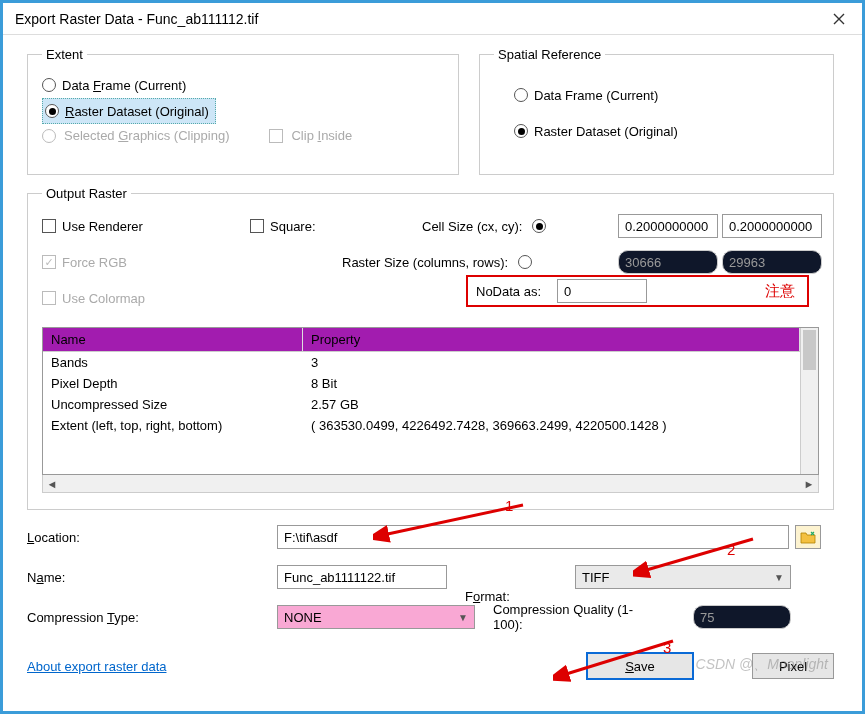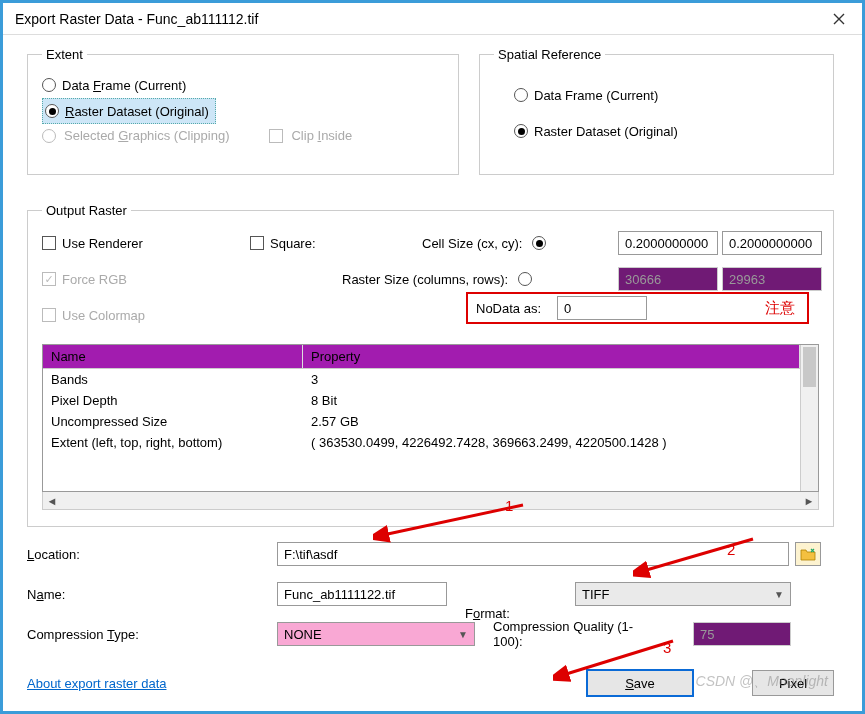--- a/index.html
+++ b/index.html
@@ -15,26 +15,26 @@
 .extent-fs { width: 432px; height: 128px; }
 .spatial-fs { flex:1; height: 128px; }
 .radio-row { display: flex; align-items: center; height: 26px; gap: 6px; }
 .radio { width: 14px; height: 14px; border: 1px solid #555; border-radius: 50%; display: inline-flex; align-items: center; justify-content: center; background:#fff; }
 .radio.checked::after { content:''; width:7px; height:7px; background:#000; border-radius:50%; }
 .radio.disabled { border-color:#bbb; }
 .disabled-text { color:#aaa; }
 .checkbox { width:14px; height:14px; border:1px solid #555; display:inline-flex; align-items:center; justify-content:center; background:#fff; font-size:11px; line-height:1; }
 .checkbox.disabled { border-color:#bbb; color:#bbb; }
 .ext-row3 { display:flex; align-items:center; gap:8px; margin-top:4px; }
-.output-fs { margin-top: 28px; width: 100%; }
+.output-fs { margin-top: 11px; width: 100%; }
 .out-row { display:flex; align-items:center; height: 30px; position:relative; }
 .out-row .lab { display:flex; align-items:center; gap:6px; }
 .right-lab { position:absolute; left: 323px; display:flex; align-items:center; gap:6px; }
 .num-input { border:1px solid #999; height:24px; padding: 2px 6px; background:#fff; }
-.num-input.dis { color:#999; background:#701a75; border-color:#ccc; }
+.num-input.dis { color:#999; background:#0f172a; border-color:#ccc;border-radius:10px; }
 .cx { position:absolute; left:576px; width:100px; }
 .cy { position:absolute; left:680px; width:100px; }
 .redbox { position:absolute; left: 438px; top: 74px; width: 343px; height: 32px; border: 2px solid #d00; display:flex; align-items:center; padding: 0 8px; gap: 10px; }
 .nodata-inp { border:1px solid #999; height:24px; width:90px; padding:2px 6px; margin-left:6px; }
 .note { color:#d00; font-size:15px; margin-left:auto; margin-right:4px; }
 .grid-wrap { position:relative; margin-top: 14px; border:1px solid #999; height: 148px; display:flex; }
 .grid-inner { flex:1; overflow:hidden; }
 .ghead { display:flex; border-bottom:1px solid #ccc; background:#a21caf; }
 .ghead div { padding: 4px 8px; border-right:1px solid #ddd; font-size:13px; }
 .grow { display:flex; }

